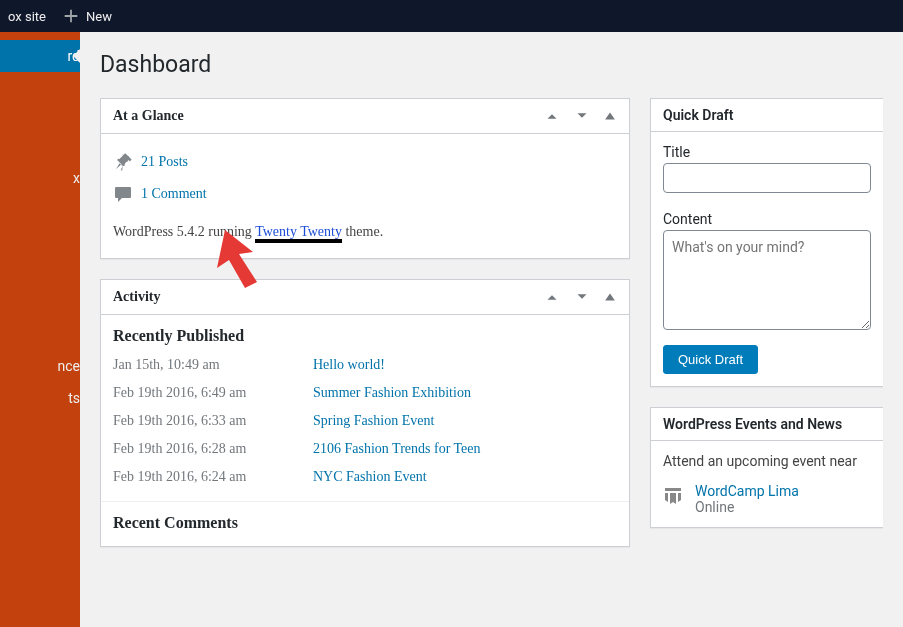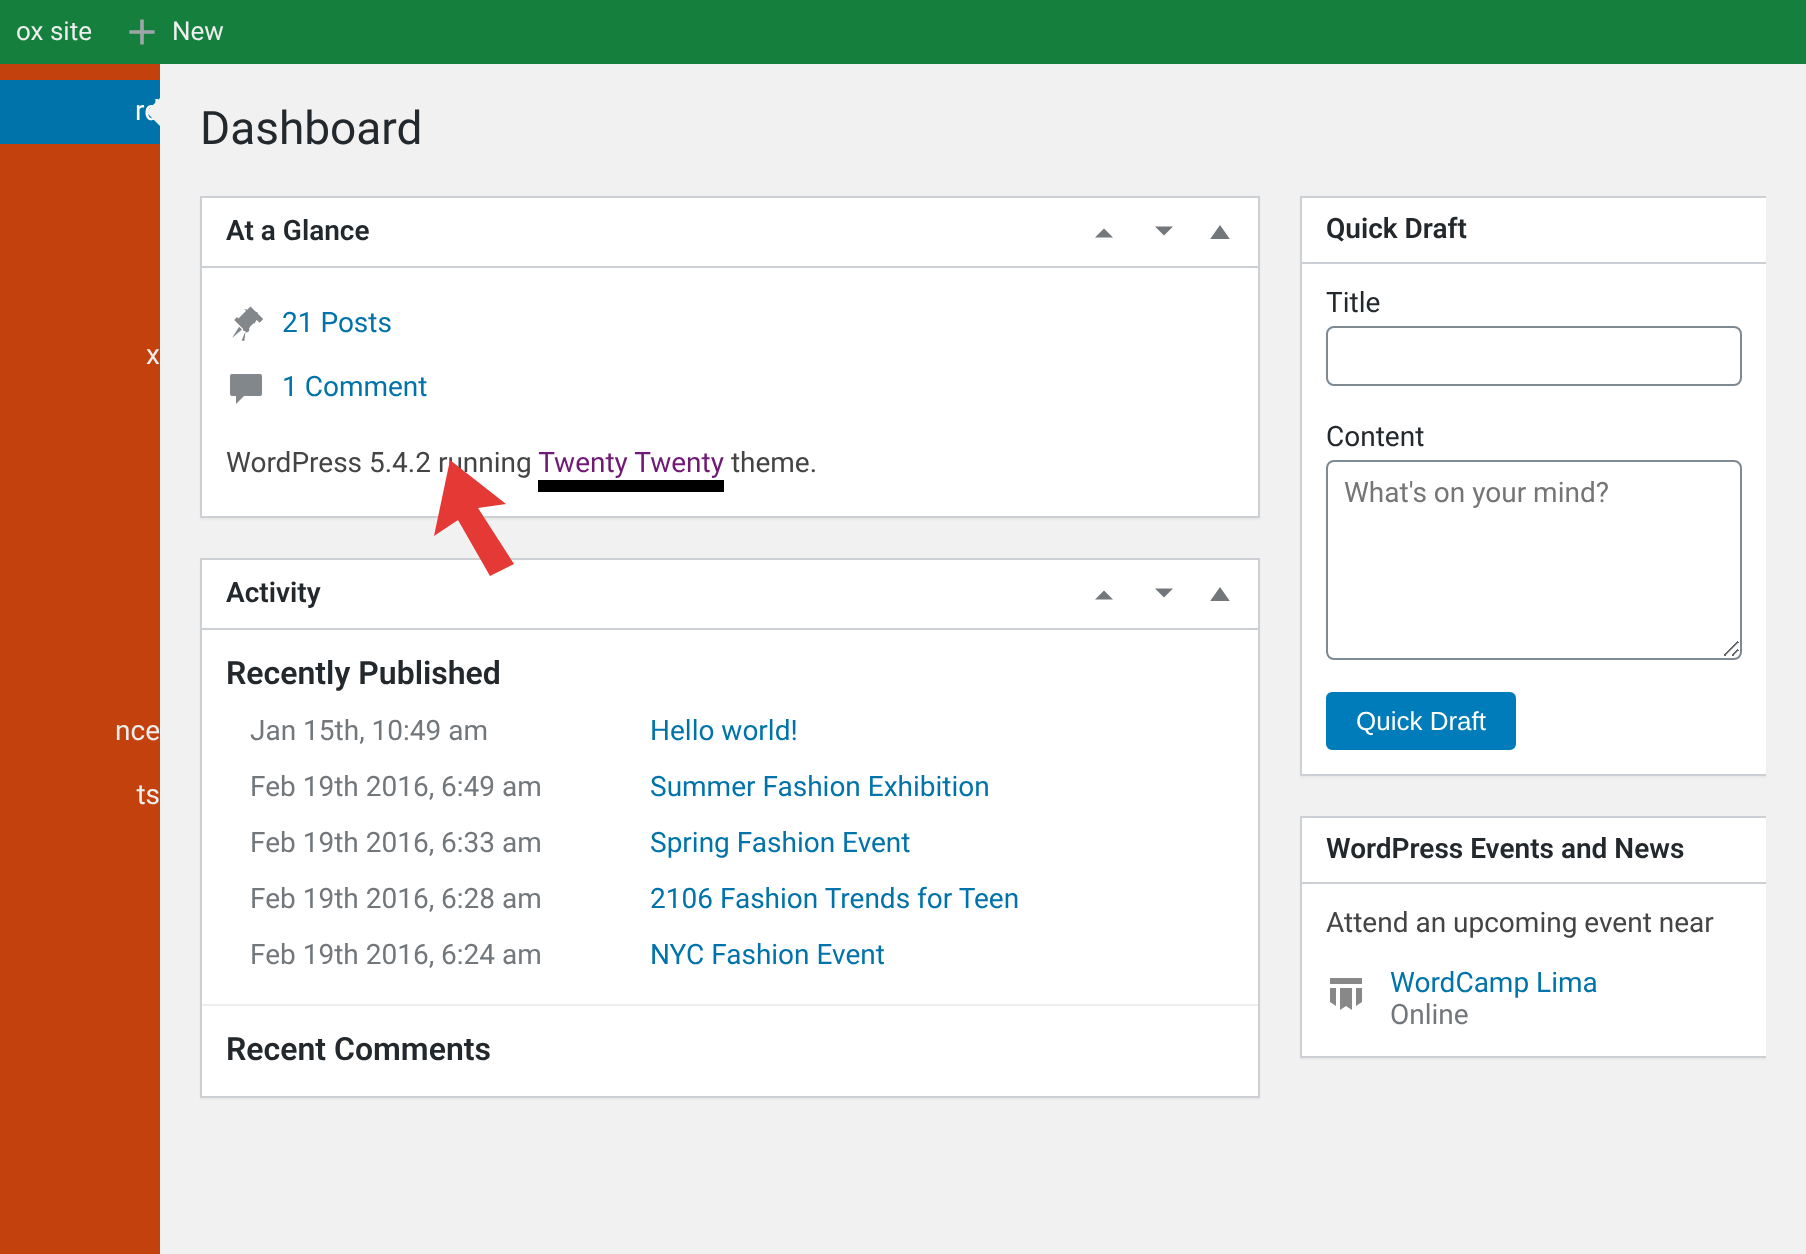--- a/index.html
+++ b/index.html
@@ -7,21 +7,21 @@
       font-family: -apple-system, BlinkMacSystemFont, "Segoe UI", Roboto, sans-serif;
       font-size: 13px;
       color: #444;
       background: #f1f1f1;
       overflow: hidden;
       width: 903px;
       height: 627px;
       position: relative;
     }
     .admin-bar {
-      background: #15803d;
+      background: #0f172a;
       color: #eee;
       height: 32px;
       display: flex;
       align-items: center;
       padding-left: 0;
       font-size: 13px;
     }
     .admin-bar-item {
       display: flex;
       align-items: center;
@@ -76,21 +76,21 @@
       font-size: 23px;
       font-weight: 400;
       padding: 9px 0 20px 0;
       color: #23282d;
     }
     .columns {
       display: flex;
       gap: 20px;
       align-items: flex-start;
     }
-    .col-left { width: 530px; flex-shrink: 0; }
+    .col-left { width: 530px; flex-shrink: 0; font-family: Liberation Serif, serif; }
     .col-right { flex: 1; min-width: 0; }
     .postbox {
       background: #fff;
       border: 1px solid #ccd0d4;
       box-shadow: 0 1px 1px rgba(0,0,0,0.04);
       margin-bottom: 20px;
     }
     .postbox-header {
       display: flex;
       justify-content: space-between;
@@ -128,31 +128,31 @@
       text-decoration: none;
       font-size: 14px;
     }
     .glance-item svg { fill: #82878c; }
     .glance-version {
       padding: 14px 0 6px 0;
       font-size: 14px;
       color: #444;
     }
     .glance-version a {
-      color: #701a75;
-      border-bottom: 6px solid #000000;
+      color: #1d4ed8;
+      border-bottom: 4px solid #000000;
       text-decoration: none;
     }
     .activity-section-title {
       font-size: 16px;
       font-weight: 600;
       padding: 12px 12px 6px 12px;
       color: #23282d;
     }
-    .activity-list { padding: 0 12px 10px 24px; }
+    .activity-list { padding: 0 12px 10px 12px; }
     .activity-row {
       display: flex;
       align-items: baseline;
       padding: 6px 0;
     }
     .activity-date {
       color: #72777c;
       width: 200px;
       font-size: 14px;
       flex-shrink: 0;

